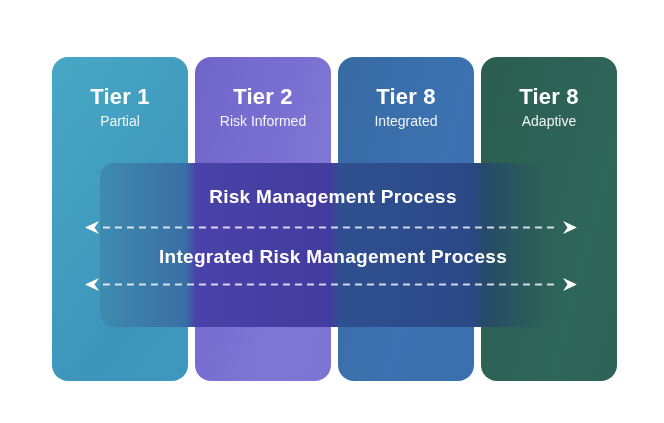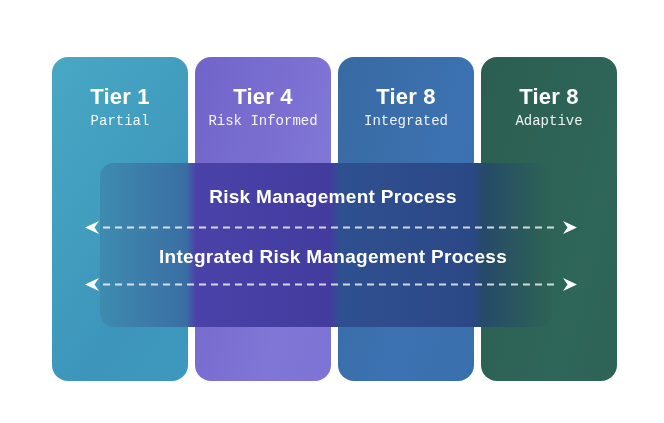--- a/index.html
+++ b/index.html
@@ -38,21 +38,20 @@
     font-weight: 700;
     line-height: 28px;
     letter-spacing: 0.2px;
   }
   .tier-subtitle {
     font-size: 14px;
     font-weight: 400;
     line-height: 18px;
     margin-top: 1px;
     color: rgba(255,255,255,0.92);
-    font-family: Liberation Mono, monospace;
   }
   .band {
     position: absolute;
     left: 100px;
     top: 163px;
     width: 452px;
     height: 164px;
     border-radius: 14px;
     background: linear-gradient(90deg,
       #3E8BB0 0px,
@@ -94,21 +93,21 @@
 <body>
 
 <div class="stage">
 
   <div class="columns">
     <div class="tier tier-1">
       <div class="tier-title">Tier 1</div>
       <div class="tier-subtitle">Partial</div>
     </div>
     <div class="tier tier-2">
-      <div class="tier-title">Tier 4</div>
+      <div class="tier-title">Tier 2</div>
       <div class="tier-subtitle">Risk Informed</div>
     </div>
     <div class="tier tier-3">
       <div class="tier-title">Tier 8</div>
       <div class="tier-subtitle">Integrated</div>
     </div>
     <div class="tier tier-4">
       <div class="tier-title">Tier 8</div>
       <div class="tier-subtitle">Adaptive</div>
     </div>

